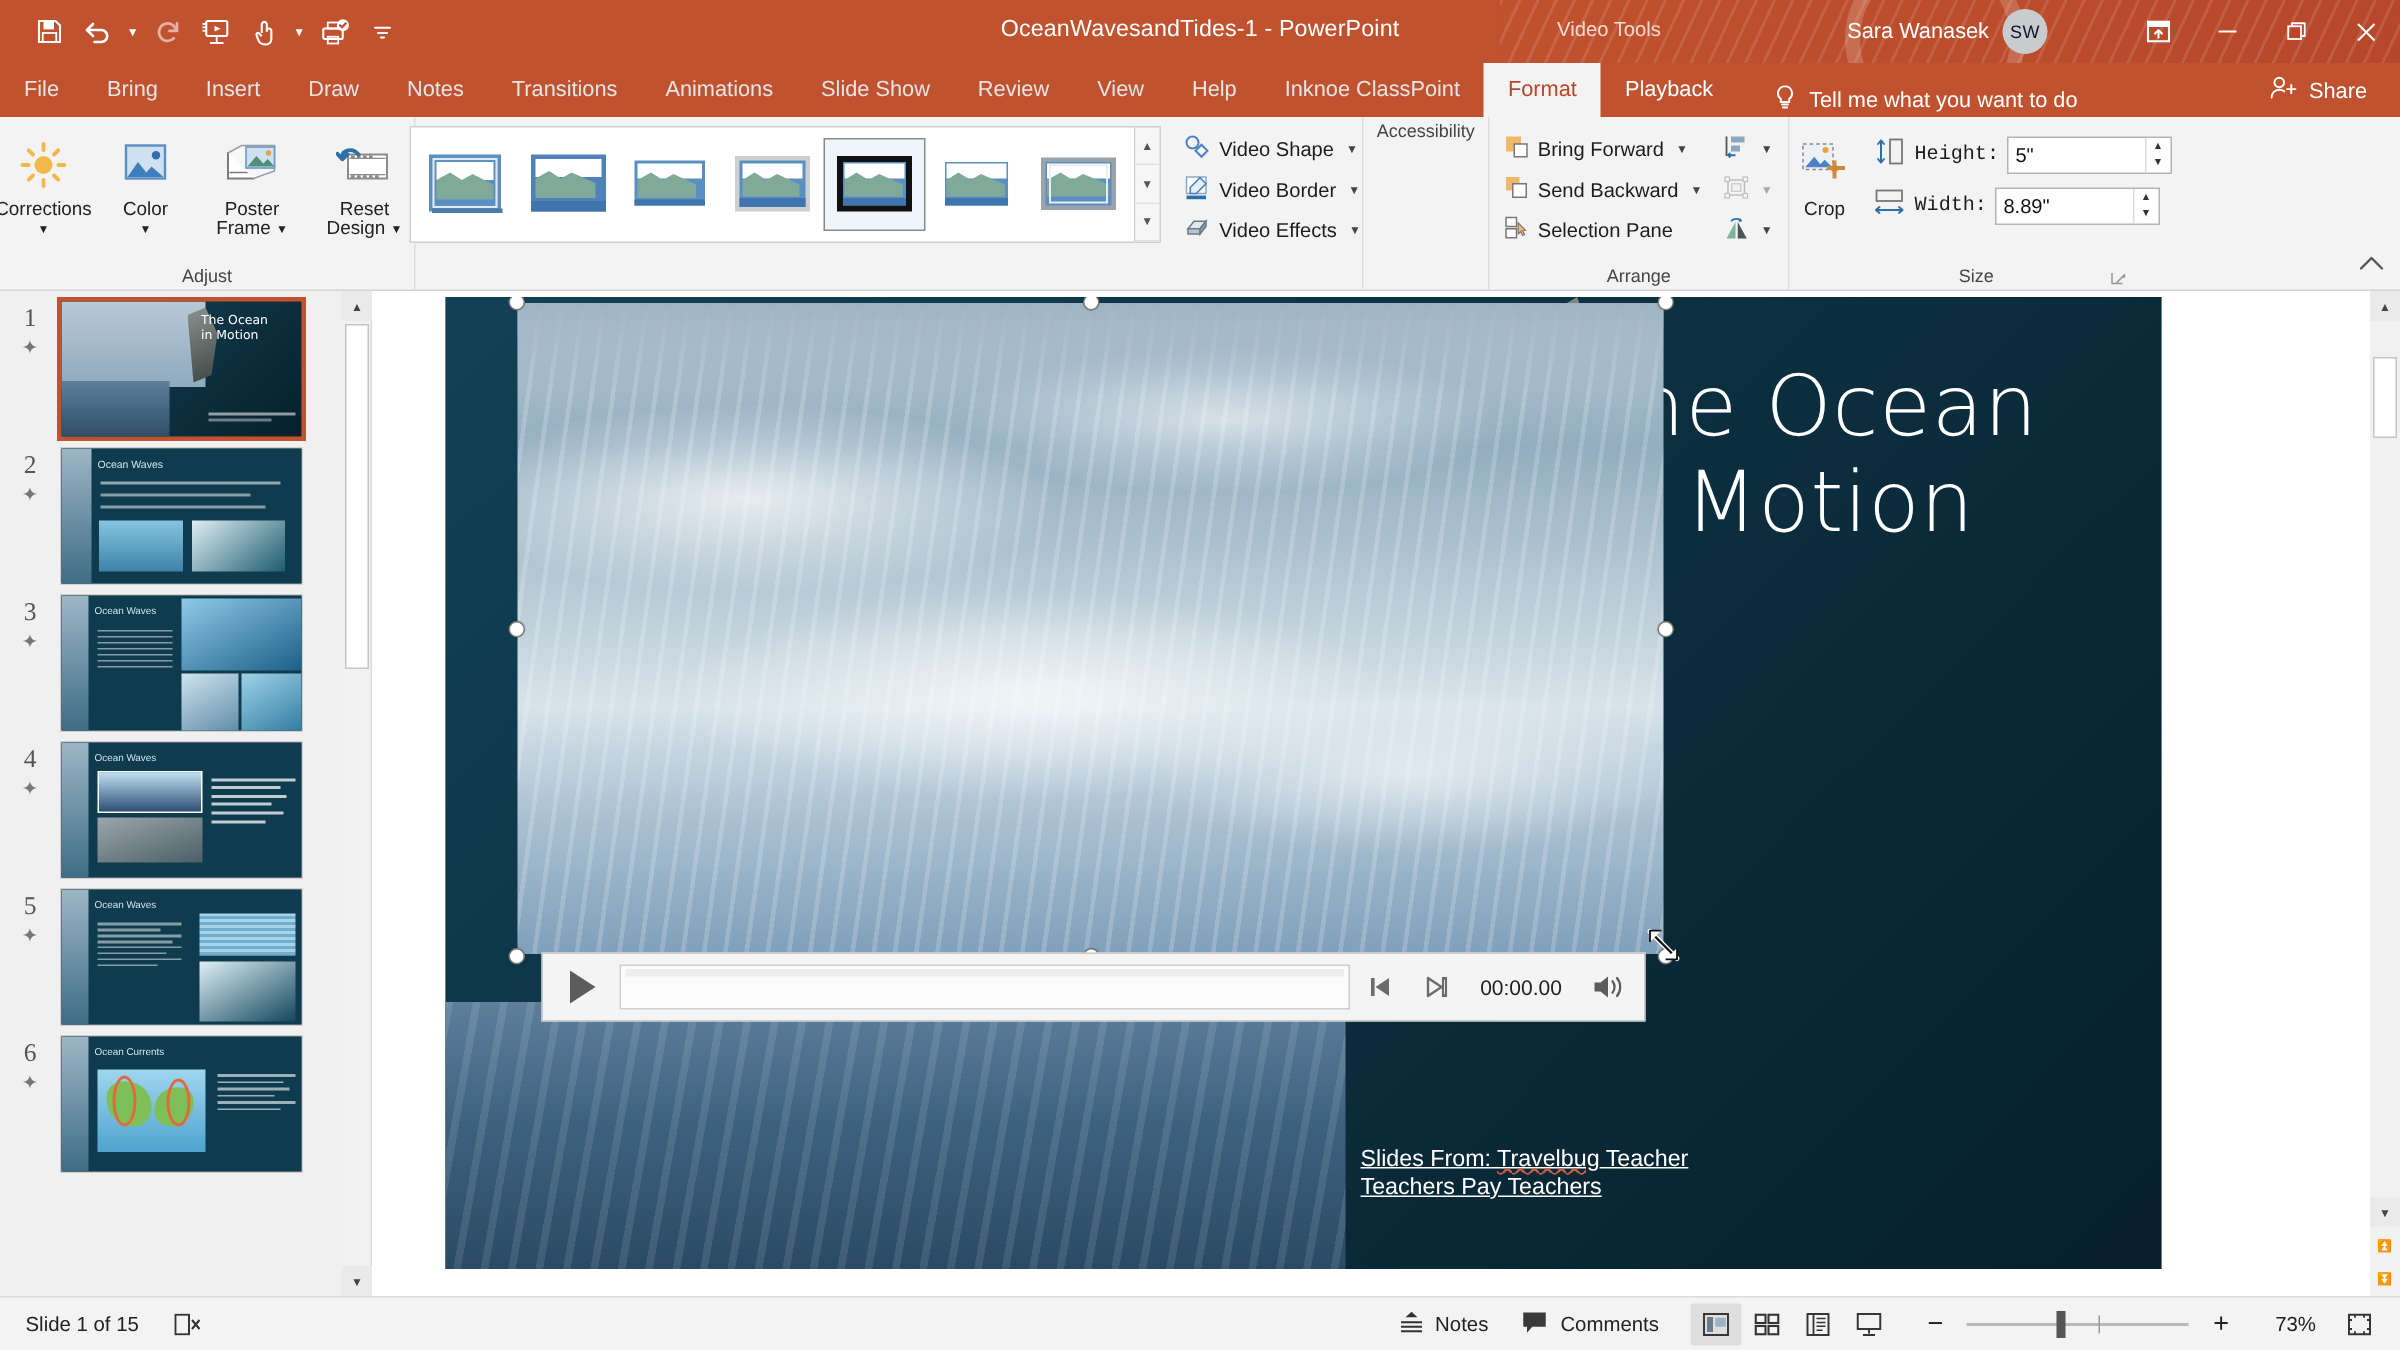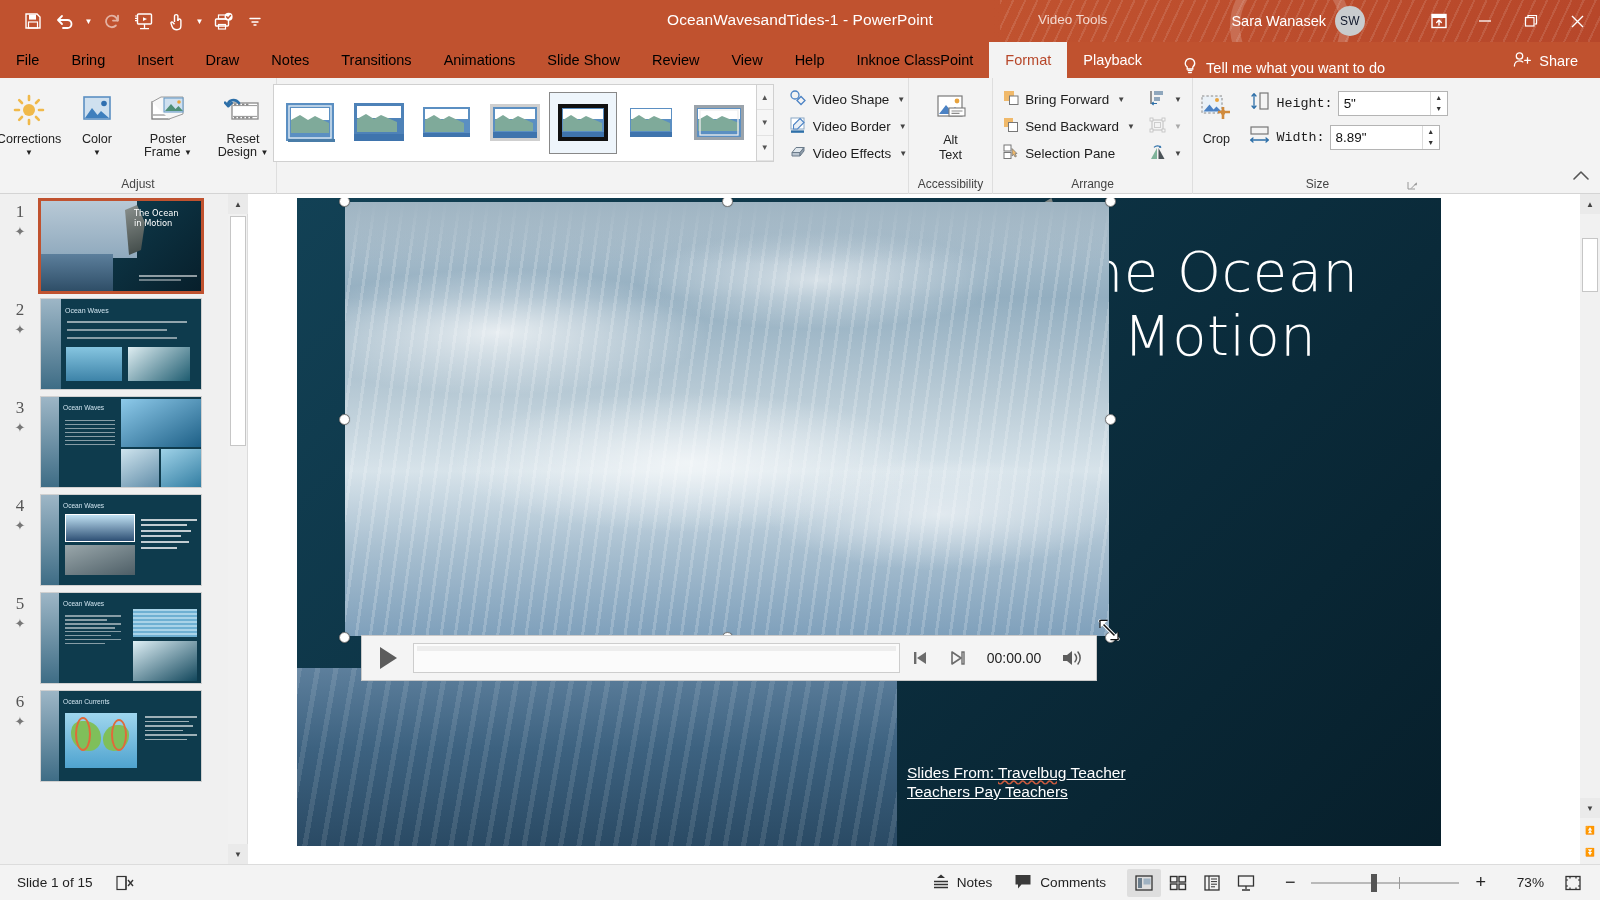--- a/index.html
+++ b/index.html
@@ -56,21 +56,21 @@
     color: #fff; cursor: pointer;
   }
 
   
   .tabbar {
     position: absolute; left: 0; top: 42px; width: 1600px; height: 36px;
     background: #c0522f; display: flex; align-items: flex-end;
   }
   .tab {
     height: 36px; padding: 0 16px; display: flex; align-items: center;
-    color: #000000; font-size: 14.5px; cursor: pointer; white-space: nowrap;
+    color: #e5e5e5; font-size: 14.5px; cursor: pointer; white-space: nowrap;
   }
   .tab.active { background: #f3f3f3; color: #b7472a; }
   .tab.playback { color: #fff; }
   .tellme { display: flex; align-items: center; gap: 8px; color: #fff; font-size: 14.5px;
     margin-left: 24px; cursor: pointer; }
   .share { display: flex; align-items: center; gap: 7px; color: #fff; font-size: 14.5px;
     position: absolute; right: 22px; bottom: 7px; cursor: pointer; }
 
   
   .ribbon {
@@ -542,34 +542,20 @@
                   <path d="M11 9.5l4-5v3.5l-4 5z" fill="#8f9dab" stroke="#6b7b8a" stroke-width="1"></path>
                 </svg></span>
             <span>Video Effects</span>
             <span class="smallcar">▼</span>
           </div>
         </div>
       </div>
     </div>
 
     <div class="rgroup" style="width:84px">
-      <div class="rgroup-body" style="justify-content:center">
-        <div class="bigbtn">
-          <div class="ic">
-            <svg width="36" height="32" viewBox="0 0 36 32">
-                <rect x="5" y="2" width="24" height="20" fill="#fff" stroke="#7a7a7a" stroke-width="1.2"></rect>
-                <circle cx="24" cy="7" r="2.4" fill="#e8a33d"></circle>
-                <path d="M6 20l7-9 5 6 4-4 7 7z" fill="#4b82c4"></path>
-                <rect x="16" y="14" width="16" height="8" fill="#fff" stroke="#7a7a7a" stroke-width="1.1"></rect>
-                <path d="M18.5 17h11M18.5 19.4h8" stroke="#8a8a8a" stroke-width="1.1"></path>
-              </svg>
-          </div>
-          <div class="lb" style="line-height:15px">Alt<br>Text</div>
-        </div>
-      </div>
       <div class="rgroup-label">Accessibility</div>
     </div>
 
     <div class="rgroup" style="width:200px">
       <div class="rgroup-body" style="gap:4px; padding-top:6px">
         <div style="display:flex;flex-direction:column;gap:1px">
           <div class="smallbtn">
             <span><svg width="16" height="16" viewBox="0 0 16 16">
                   <rect x="1" y="1" width="10" height="10" fill="#f0b96a"></rect>
                   <rect x="6.5" y="6" width="8.5" height="8.5" fill="#fff" stroke="#777" stroke-width="1"></rect>

